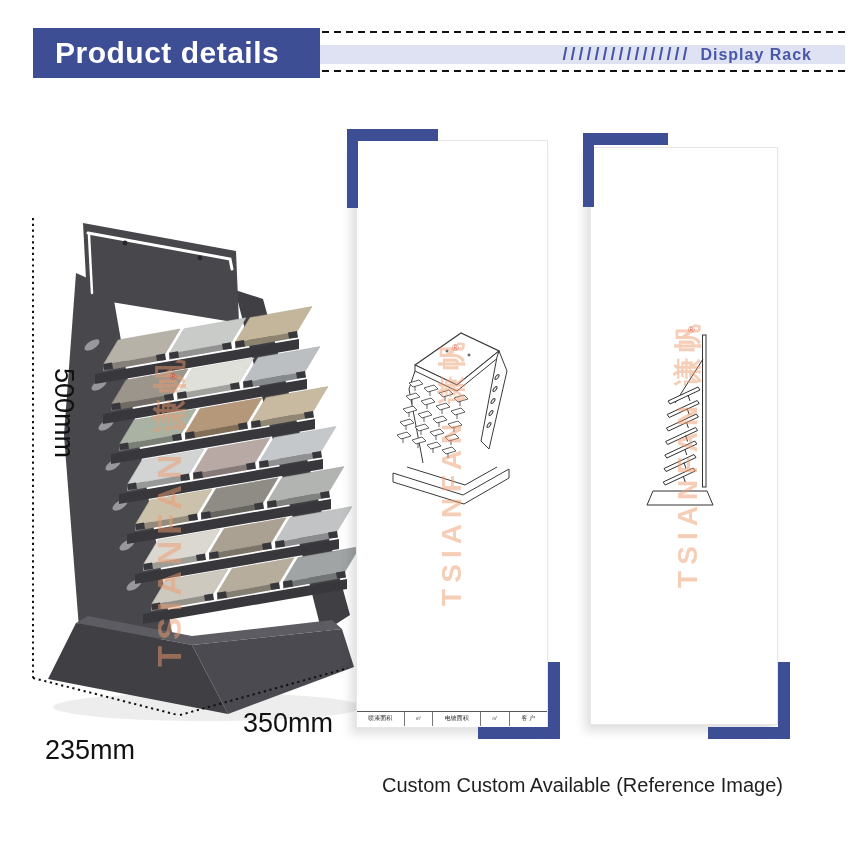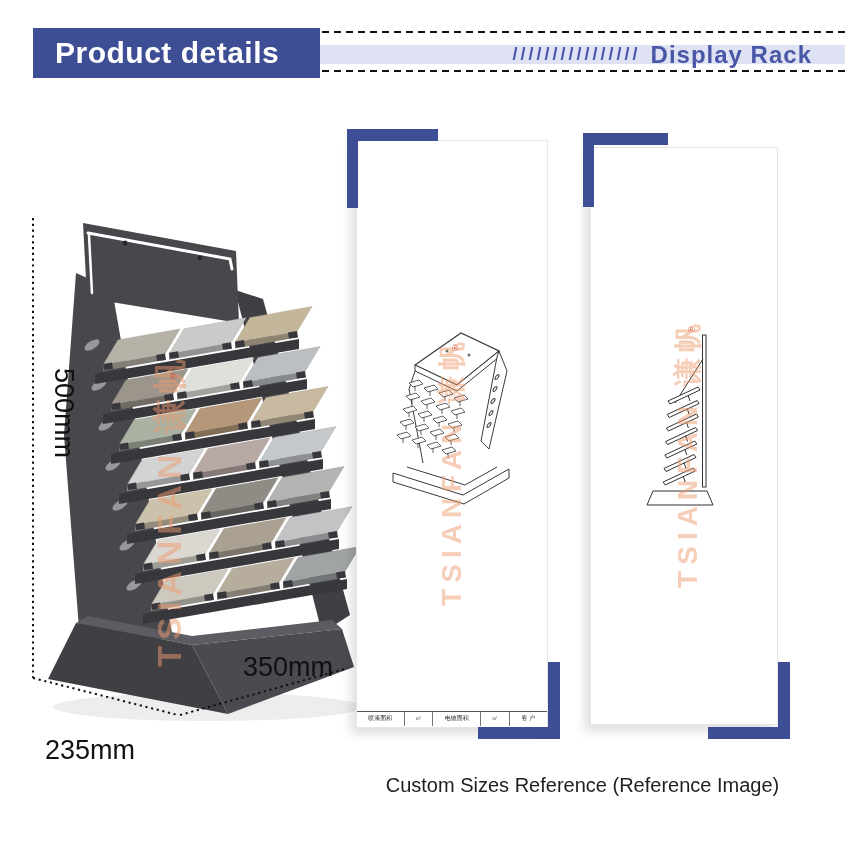--- a/index.html
+++ b/index.html
@@ -10,21 +10,21 @@
   .title-box{position:absolute;left:33px;top:28px;width:287px;height:50px;
     display:flex;align-items:center;padding-left:22px;box-sizing:border-box;}
   .title-box span{color:#fff;font-size:30px;font-weight:700;letter-spacing:.5px;}
   .dash{position:absolute;height:2px;left:322px;width:528px;
     background:repeating-linear-gradient(90deg,#111 0 7px,transparent 7px 12px);}
   .dash.top{top:31px;} .dash.bot{top:70px;}
   .band{position:absolute;left:320px;top:45px;width:525px;height:19px;
     display:flex;align-items:center;justify-content:flex-end;padding-right:33px;
     box-sizing:border-box;overflow:visible;}
   .band .slashes{font-size:18px;font-weight:700;letter-spacing:3px;white-space:nowrap;}
-  .band .tag{font-size:24px;font-weight:700;margin-left:10px;white-space:nowrap;letter-spacing:1px;}
+  .band .tag{font-size:16px;font-weight:700;margin-left:10px;white-space:nowrap;letter-spacing:1px;}
 
   
   .dim{position:absolute;color:#111;font-size:27px;}
   .dim.vert{writing-mode:vertical-rl;}
 
   
   .wm-wrap{position:absolute;pointer-events:none;}
   .wm-wrap .wm{position:absolute;left:50%;top:50%;transform:translate(-50%,-50%) rotate(-90deg);
     white-space:nowrap;font-weight:700;opacity:.5;letter-spacing:6px;}
   .wm-main{font-size:34px;}
@@ -194,21 +194,21 @@
     <polygon points="46,428 162,450 198,519 18,484" fill="#3F3F44"></polygon>
     <polygon points="162,450 312,434 324,472 198,519" fill="#4A4A50"></polygon>
 
     <line x1="3" y1="23" x2="3" y2="483" stroke="#111" stroke-width="2" stroke-dasharray="2.2 3.6"></line>
     <line x1="3" y1="483" x2="148" y2="520" stroke="#111" stroke-width="2" stroke-dasharray="2.2 3.6"></line>
     <line x1="150" y1="520" x2="318" y2="473" stroke="#111" stroke-width="2" stroke-dasharray="2.2 3.6"></line>
   </svg>
 
   <div class="dim vert" style="left:48px;top:368px;">500mm</div>
   <div class="dim" style="left:45px;top:735px;">235mm</div>
-  <div class="dim" style="left:243px;top:652px;">350mm</div>
+  <div class="dim" style="left:243px;top:708px;">350mm</div>
 
   <div class="wm-wrap" style="left:100px;top:360px;width:140px;height:300px;">
     <span class="wm wm-main" style="color: rgb(238, 156, 111);">TSIANFAN 谦帆</span>
     <span class="wm-reg">®</span>
   </div>
 
   <div class="panel panel-mid">
     <div class="drawing" style="left:28px;top:180px;">
       <svg width="132" height="212" viewBox="0 0 132 212" fill="none" stroke="#3a3a3a" stroke-width="1">
         <defs>
@@ -305,14 +305,14 @@
   </div>
   <div class="corner tl c-tl-right">
     <div class="bar h" style="background: rgb(62, 78, 149);"></div>
       <div class="bar v" style="background: rgb(62, 78, 149);"></div>
   </div>
   <div class="corner br c-br-right">
     <div class="bar h" style="background: rgb(62, 78, 149);"></div>
       <div class="bar v" style="background: rgb(62, 78, 149);"></div>
   </div>
 
-  <div class="footer-note">Custom Sizes Reference (Reference Image)</div>
+  <div class="footer-note">Custom Custom Available (Reference Image)</div>
 </div>
 
 </body></html>

